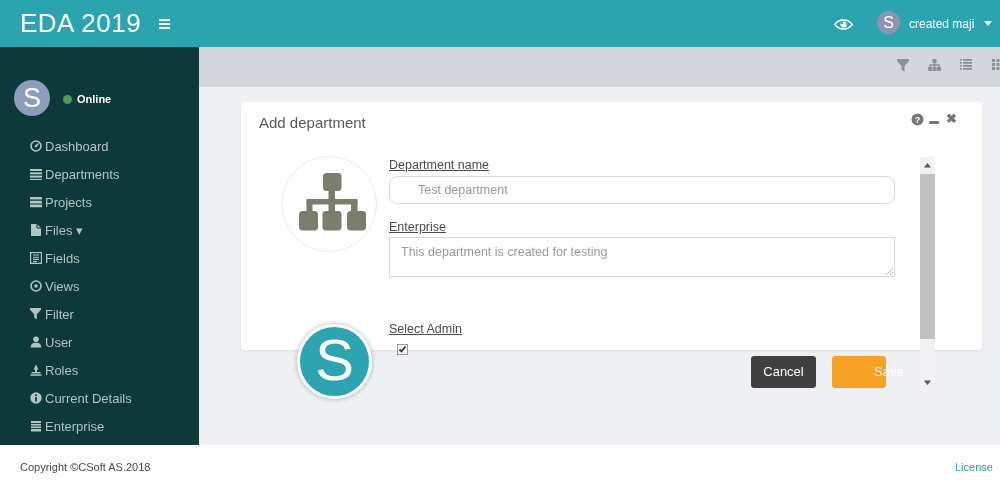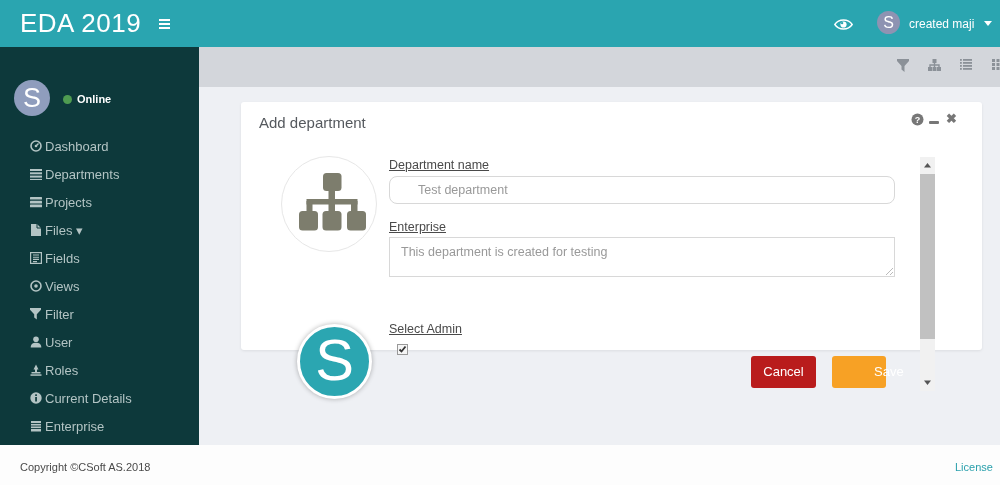--- a/index.html
+++ b/index.html
@@ -33,21 +33,21 @@
 .mhIcon { position:absolute; top:11px; color:#777; }
 #orgCircle { position:absolute; left:40px; top:54px; width:96px; height:96px; border-radius:50%; border:1px solid #e7e7e7; background:#fff; }
 .flabel { font-size:12.5px; color:#4a4a4a;text-decoration:underline; }
 #inp1 { position:absolute; left:148px; top:74px; width:506px; height:28px; border:1px solid #d8d8d8; border-radius:8px; background:#fff; color:#999; font-size:12.5px; line-height:26px; padding-left:28px; }
 #lbl1 { position:absolute; left:148px; top:56px; }
 #lbl2 { position:absolute; left:148px; top:118px; }
 #txa { position:absolute; left:148px; top:135px; width:506px; height:40px; border:1px solid #d8d8d8; border-radius:0; background:#fff; color:#999; font-size:12.5px; padding:7px 11px; }
 #lblAdmin { position:absolute; left:148px; top:220px; }
 #chk { position:absolute; left:156px; top:242px; width:11px; height:11px; }
 #tealAvatar { position:absolute; left:56px; top:222px; width:75px; height:75px; border-radius:50%; background:#2ba6b1; border:3px solid #fff; box-shadow:0 0 5px rgba(0,0,0,0.3); color:#fff; font-size:58px; font-weight:400; text-align:center; line-height:66px; }
-#btnCancel { position:absolute; left:510px; top:254px; width:65px; height:32px; background:#b91c1c; border-radius:3px; color:#fff; font-size:13px; text-align:center; line-height:32px; }
+#btnCancel { position:absolute; left:510px; top:254px; width:65px; height:32px; background:#404040; border-radius:3px; color:#fff; font-size:13px; text-align:center; line-height:32px; }
 #btnSave { position:absolute; left:591px; top:254px; width:54px; height:32px; background:#f7a125; border-radius:3px; color:#fff; font-size:13px; text-align:center; line-height:32px;padding-left:42px; }
 
 #sbTrack { position:absolute; left:679px; top:55px; width:15px; height:234px; background:#f1f1f1; }
 #sbThumb { position:absolute; left:0px; top:17px; width:15px; height:165px; background:#c1c1c1; }
 .sbArrow { position:absolute; left:0; width:15px; height:15px; }
 
 #footer { position:absolute; left:0; top:445px; width:1000px; height:48px; background:#fdfdfd; }
 #copy { position:absolute; left:20px; top:16px; font-size:11px; color:#4a4a4a; }
 #license { position:absolute; left:955px; top:16px; font-size:11px; color:#2aa0ac; }
 </style>

